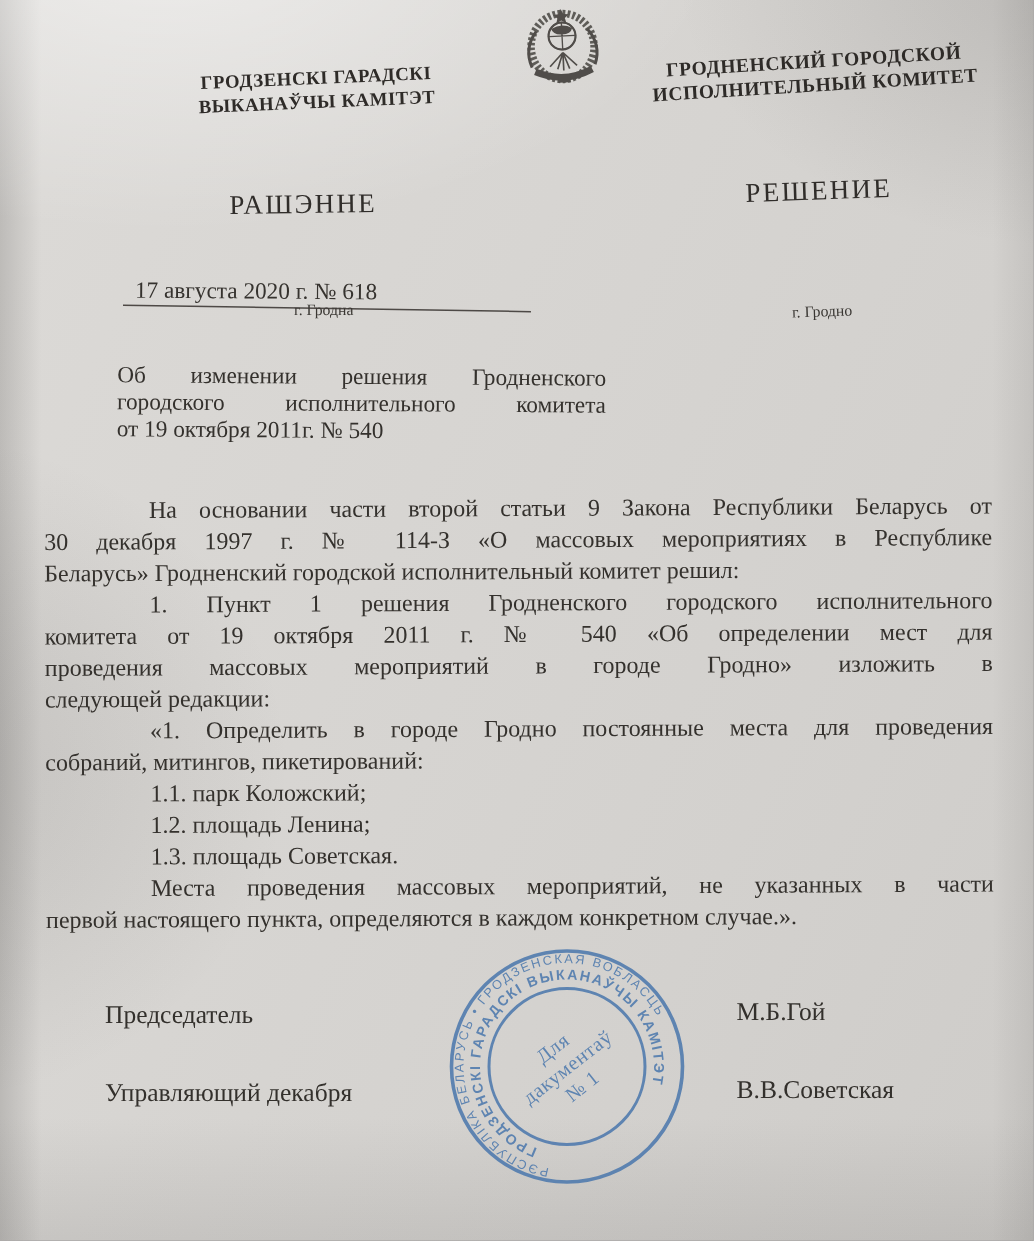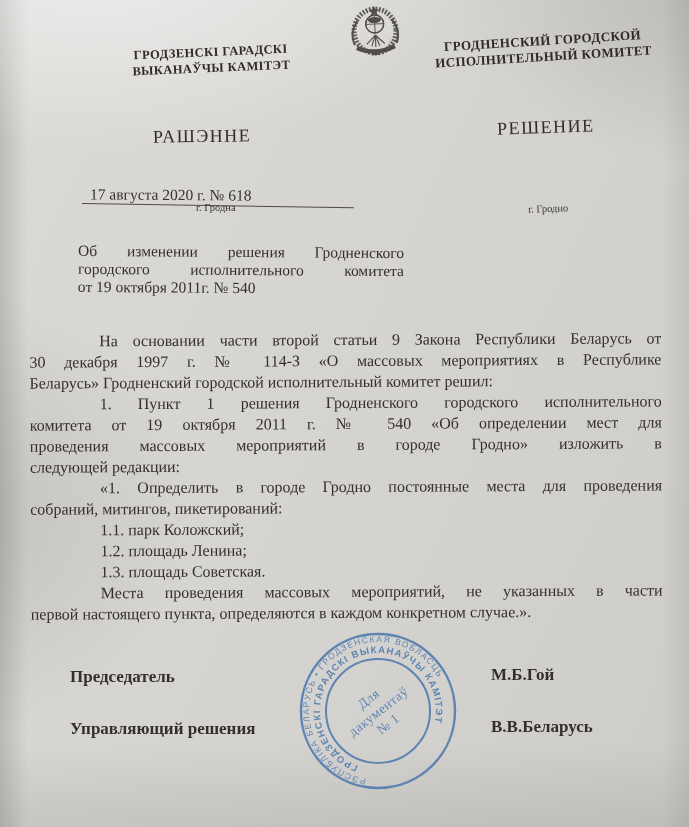--- a/index.html
+++ b/index.html
@@ -36,21 +36,21 @@
   
   .subject{left:78px;top:243px;width:326px;font-size:15.5px;line-height:18px;color:#34312d;transform:rotate(0.4deg);}
   .subject .sline{text-align:justify;text-align-last:justify;}
   .subject .sline.last{text-align-last:left;}
   
   .body{left:30px;top:329px;width:632px;font-size:16px;line-height:21px;color:#34312d;transform:rotate(-0.3deg);}
   .bline{text-align:justify;text-align-last:justify;}
   .bline.indent{padding-left:70px;}
   .bline.last{text-align-last:left;}
   
-  .sigs{left:70px;top:667px;width:575px;font-size:17px;color:#33302c;font-weight:bold;}
+  .sigs{left:70px;top:667px;width:575px;font-size:17px;color:#33302c;}
   .sig-row{position:relative;height:52px;}
   .sig-name{position:absolute;left:421px;top:-2px;}
   
   .stamp{left:293px;top:626px;width:170px;height:170px;mix-blend-mode:multiply;opacity:0.88;z-index:4;}
   .stamp text{fill:#4d79ad;}
   .ringO{font-family:"Liberation Sans","DejaVu Sans",sans-serif;font-size:8.5px;letter-spacing:1.4px;}
   .ringI{font-family:"Liberation Sans","DejaVu Sans",sans-serif;font-size:9.5px;font-weight:bold;letter-spacing:1.2px;}
   .stamp-center{font-size:13.5px;letter-spacing:0.5px;text-anchor:middle;}
   
   .emblem{left:344px;top:4px;width:62px;height:52px;transform:rotate(-3deg);opacity:0.92;}
@@ -111,21 +111,21 @@
         <div class="bline last">собраний, митингов, пикетирований:</div>
         <div class="bline indent last">1.1. парк Коложский;</div>
         <div class="bline indent last">1.2. площадь Ленина;</div>
         <div class="bline indent last">1.3. площадь Советская.</div>
         <div class="bline indent">Места проведения массовых мероприятий, не указанных в части</div>
         <div class="bline last">первой настоящего пункта, определяются в каждом конкретном случае.».</div>
       </div>
 
     <div class="abs sigs">
         <div class="sig-row"><span>Председатель</span><span class="sig-name">М.Б.Гой</span></div>
-        <div class="sig-row"><span>Управляющий решения</span><span class="sig-name">В.В.Беларусь</span></div>
+        <div class="sig-row"><span>Управляющий декабря</span><span class="sig-name">В.В.Советская</span></div>
       </div>
 
     <svg class="abs stamp" viewBox="0 0 170 170">
       <defs>
         <path id="rO" d="M85,16 a69,69 0 1 1 -0.01,0" fill="none"></path>
         <path id="rI" d="M85,27 a58,58 0 1 1 -0.01,0" fill="none"></path>
       </defs>
       <circle cx="85" cy="85" r="77" fill="none" stroke="#4d79ad" stroke-width="2.4"></circle>
       <circle cx="85" cy="85" r="52" fill="none" stroke="#4d79ad" stroke-width="2"></circle>
       <g transform="rotate(-170 85 85)">

